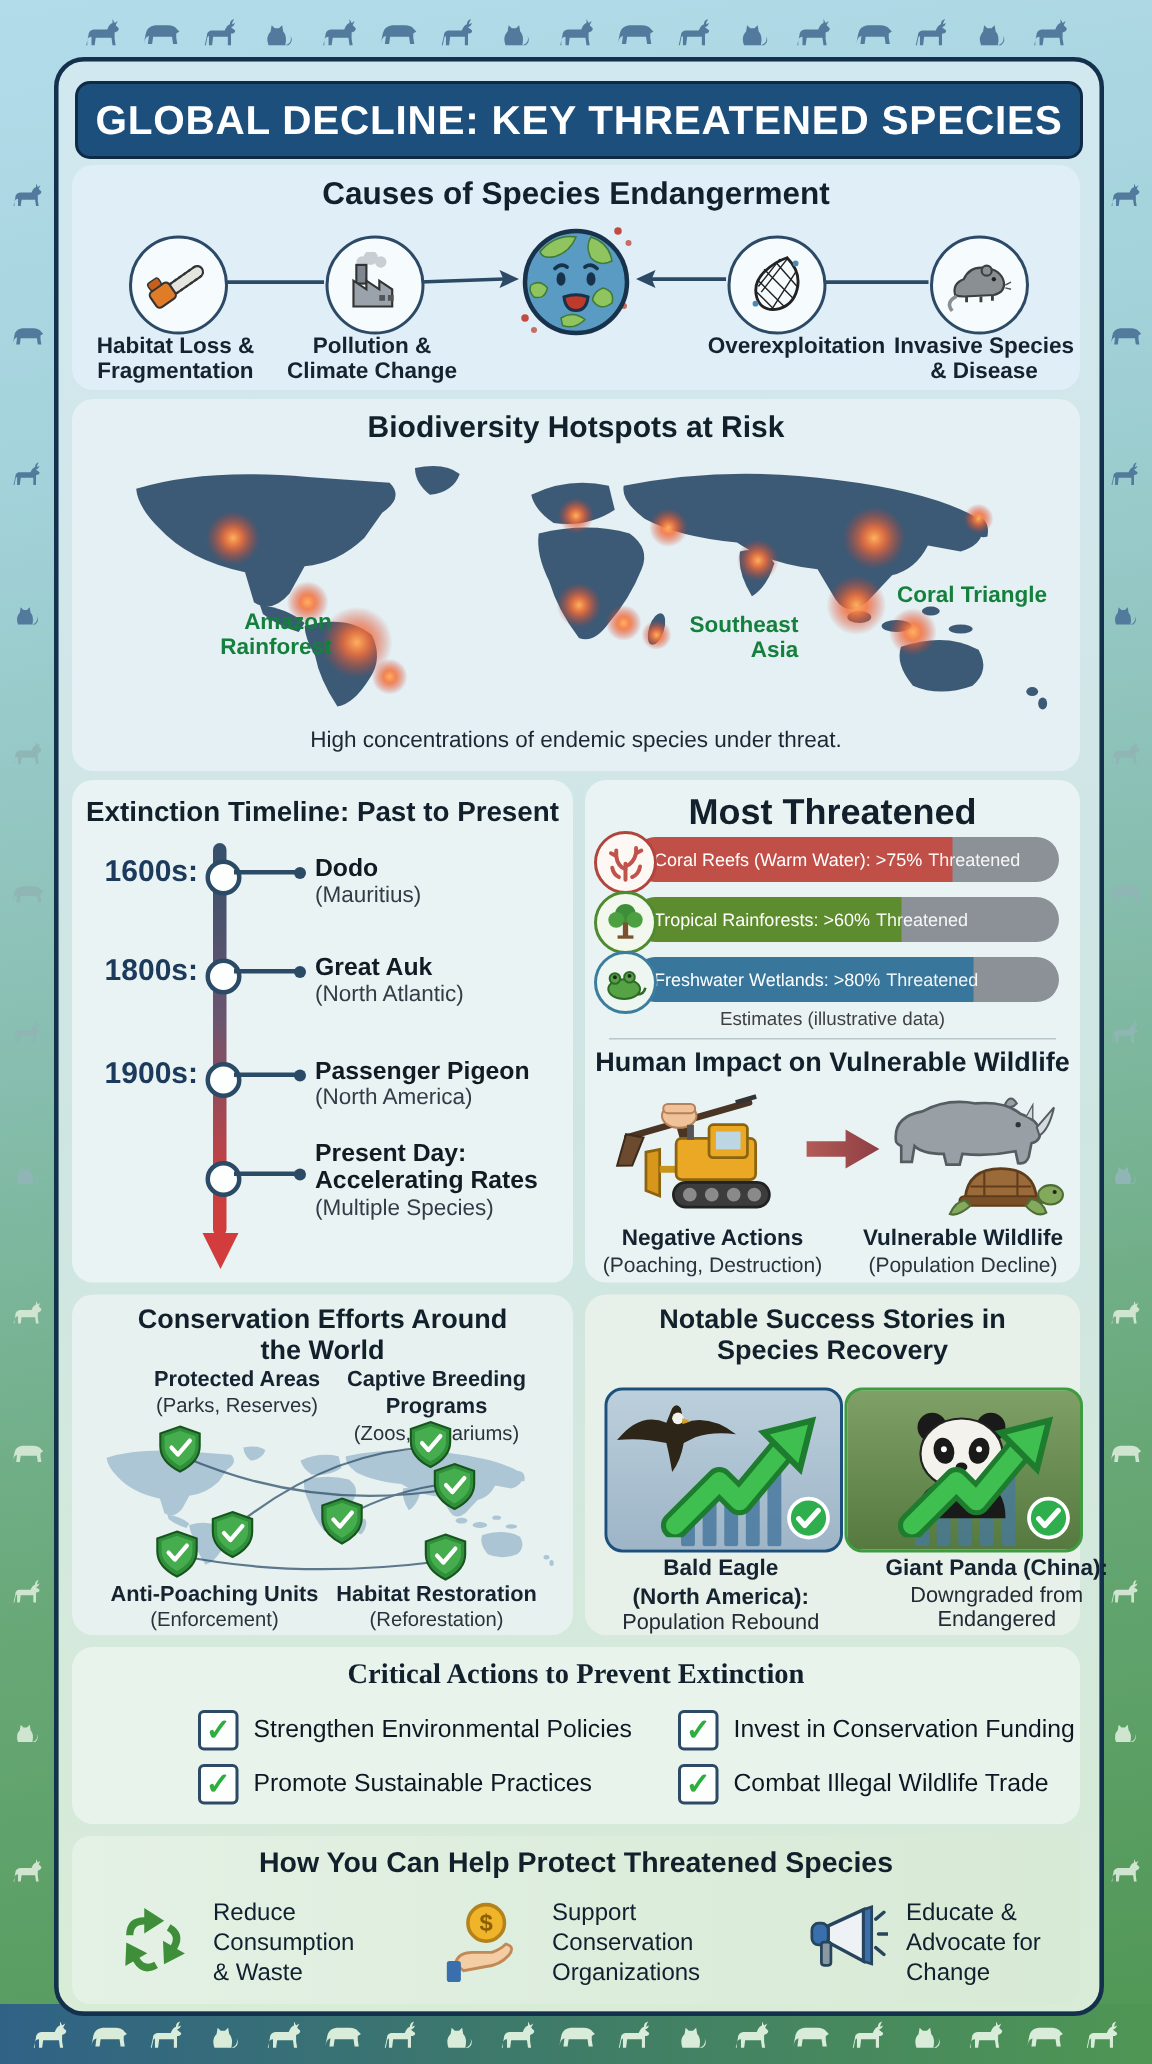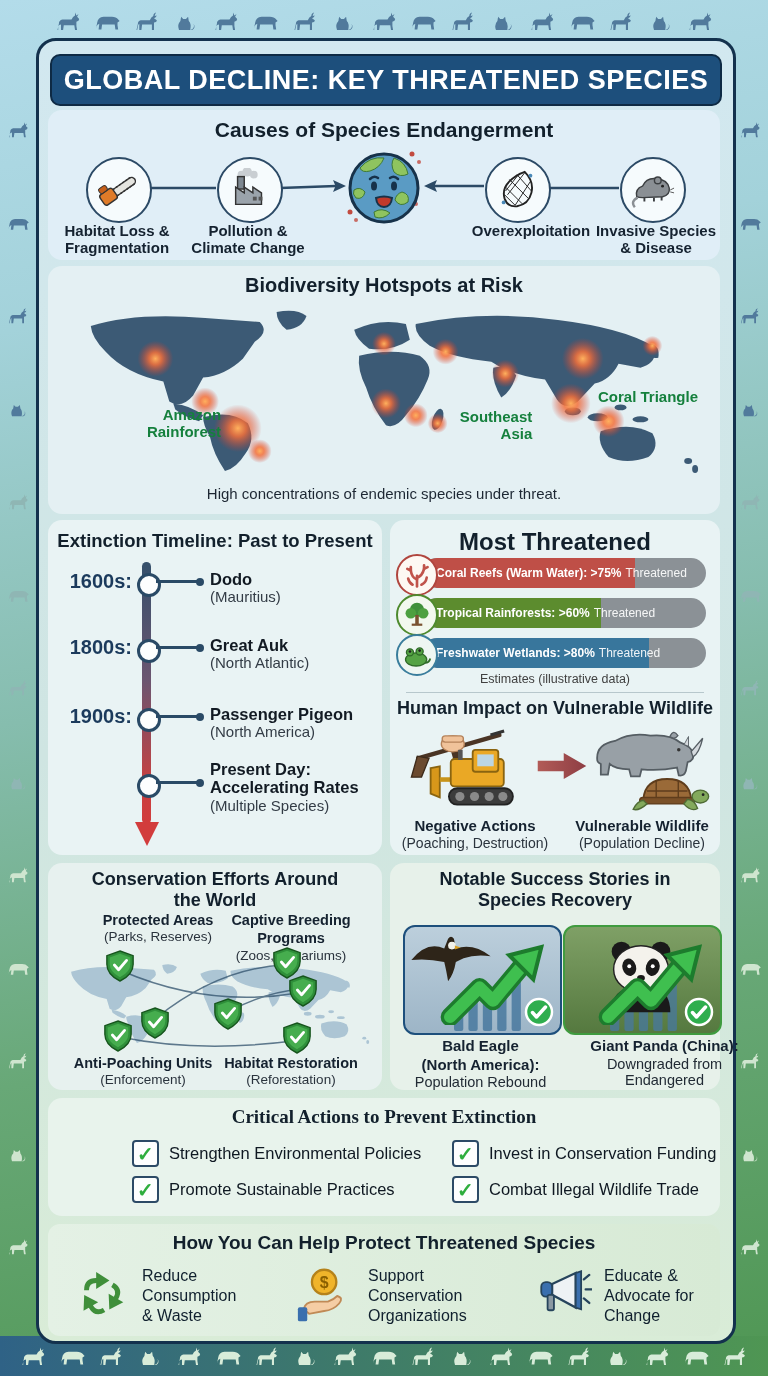--- a/index.html
+++ b/index.html
@@ -48,21 +48,21 @@
   .tl-dot{position:absolute;left:148px;width:8px;height:8px;border-radius:50%;background:#2a4a66;}
   .tl-name{font-weight:700;font-size:16.5px;color:#121a23;line-height:1.12;}
   .tl-detail{font-size:15px;color:#333c46;line-height:1.2;}
   .tl-text{position:absolute;left:162px;width:168px;}
   
   #eco{left:390px;top:520px;width:330px;height:335px;background:#e9f3f4;}
   .bar-row{position:absolute;left:0;width:330px;height:40px;}
   .bar-track{position:absolute;left:32px;top:2px;width:284px;height:30px;border-radius:15px;background:#8b9196;overflow:hidden;}
   .bar-fill{position:absolute;left:0;top:0;height:30px;border-radius:15px 0 0 15px;}
   .bar-text{position:absolute;left:46px;top:2px;height:30px;line-height:30px;font-size:12px;color:#fff;white-space:nowrap;}
-  .bar-text b{font-weight:700;}
+  .bar-text b{font-weight:400;}
   .bar-text span{opacity:.92;margin-left:4px;font-weight:400;}
   .bar-icon{position:absolute;left:6px;top:-2px;width:38px;height:38px;border-radius:50%;background:#fdf8f3;border:2px solid #888;
     display:flex;align-items:center;justify-content:center;z-index:2;}
   .divider{position:absolute;left:16px;width:298px;height:0;border-top:1.5px solid #b7c7cc;}
   .imp-label{position:absolute;text-align:center;transform:translateX(-50%);line-height:1.2;}
   .imp-label b{font-size:15px;} .imp-label div{font-size:14px;color:#2a333d;}
   
   #conserve{left:48px;top:863px;width:334px;height:227px;background:#e7f1ef;}
   .cons-label{position:absolute;text-align:center;transform:translateX(-50%);line-height:1.15;}
   .cons-label b{font-size:14.5px;} .cons-label div{font-size:13.5px;color:#2a333d;}

